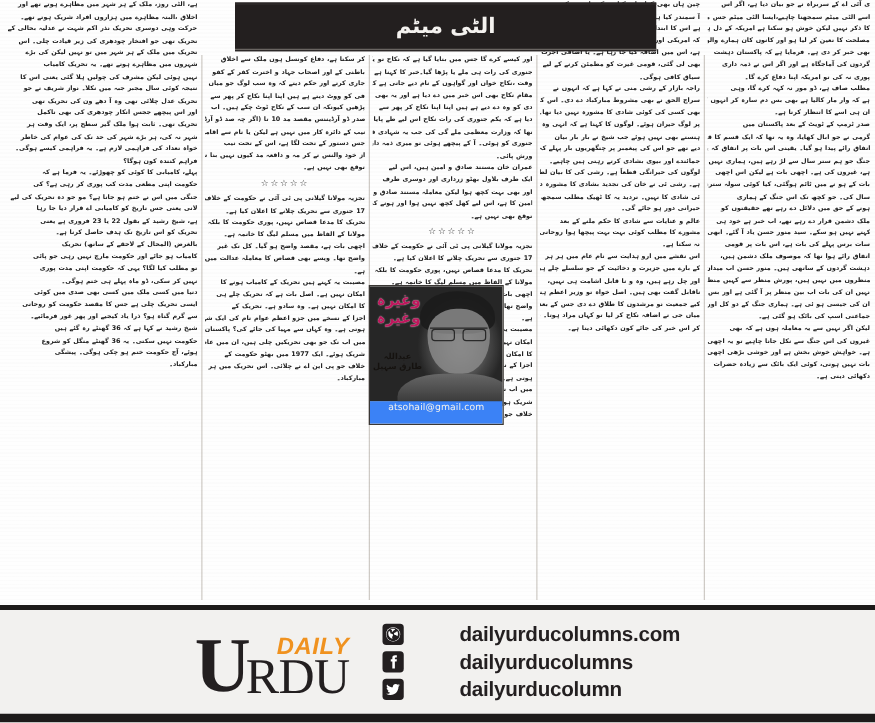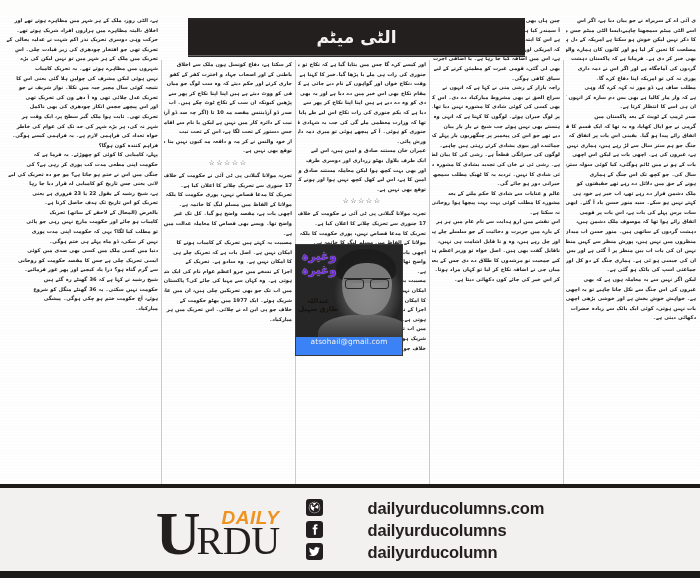--- a/index.html
+++ b/index.html
@@ -21,21 +21,21 @@
   #page {
     position: relative;
     width: 700px;
     height: 578px;
     background: #fdfdfc;
   }
 
   
   #article {
     position: absolute;
-    left: 0; top: 16px;
+    left: 0; top: 0;
     width: 700px;
     height: 528px;
     background: #fefefe;
     overflow: hidden;
   }
 
   
   #article::after {
     content: "";
     position: absolute;
@@ -202,21 +202,21 @@
     position: absolute;
     left: 22px; top: 70px;
     width: 92px; height: 26px;
     background: linear-gradient(180deg,#6d6864 0%, #3c3936 100%);
     border-radius: 40% 40% 0 0 / 70% 70% 0 0;
   }
   .author-column-name {
     position: absolute;
     left: 3px; top: 4px;
     width: 40px;
-    color: #6d28d9;
+    color: #be185d;
     font-size: 12px;
     font-weight: 700;
     line-height: 14px;
     direction: rtl;
     text-align: center;
     text-shadow: 0 0 1px rgba(255,255,255,.9);
   }
   .author-name {
     position: absolute;
     left: 2px;

